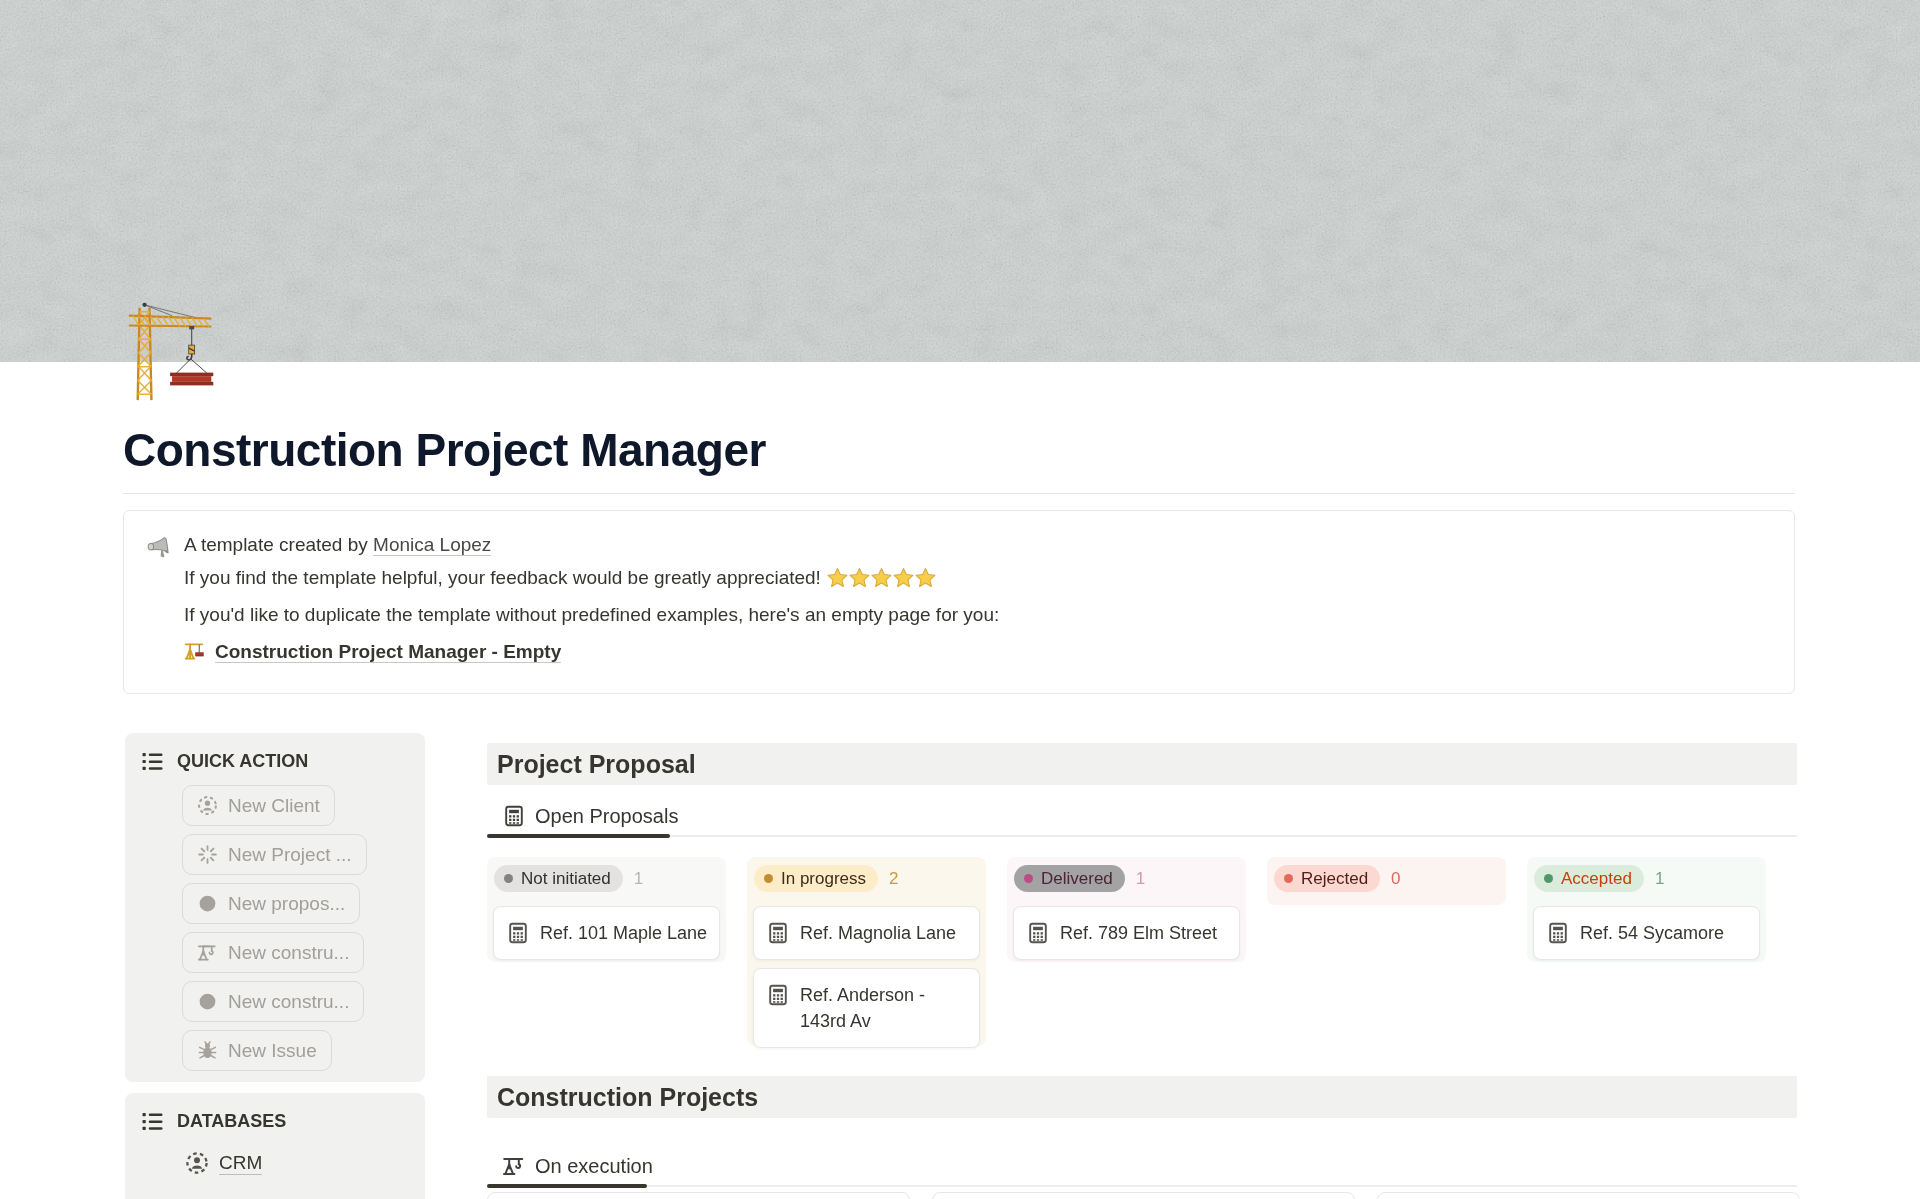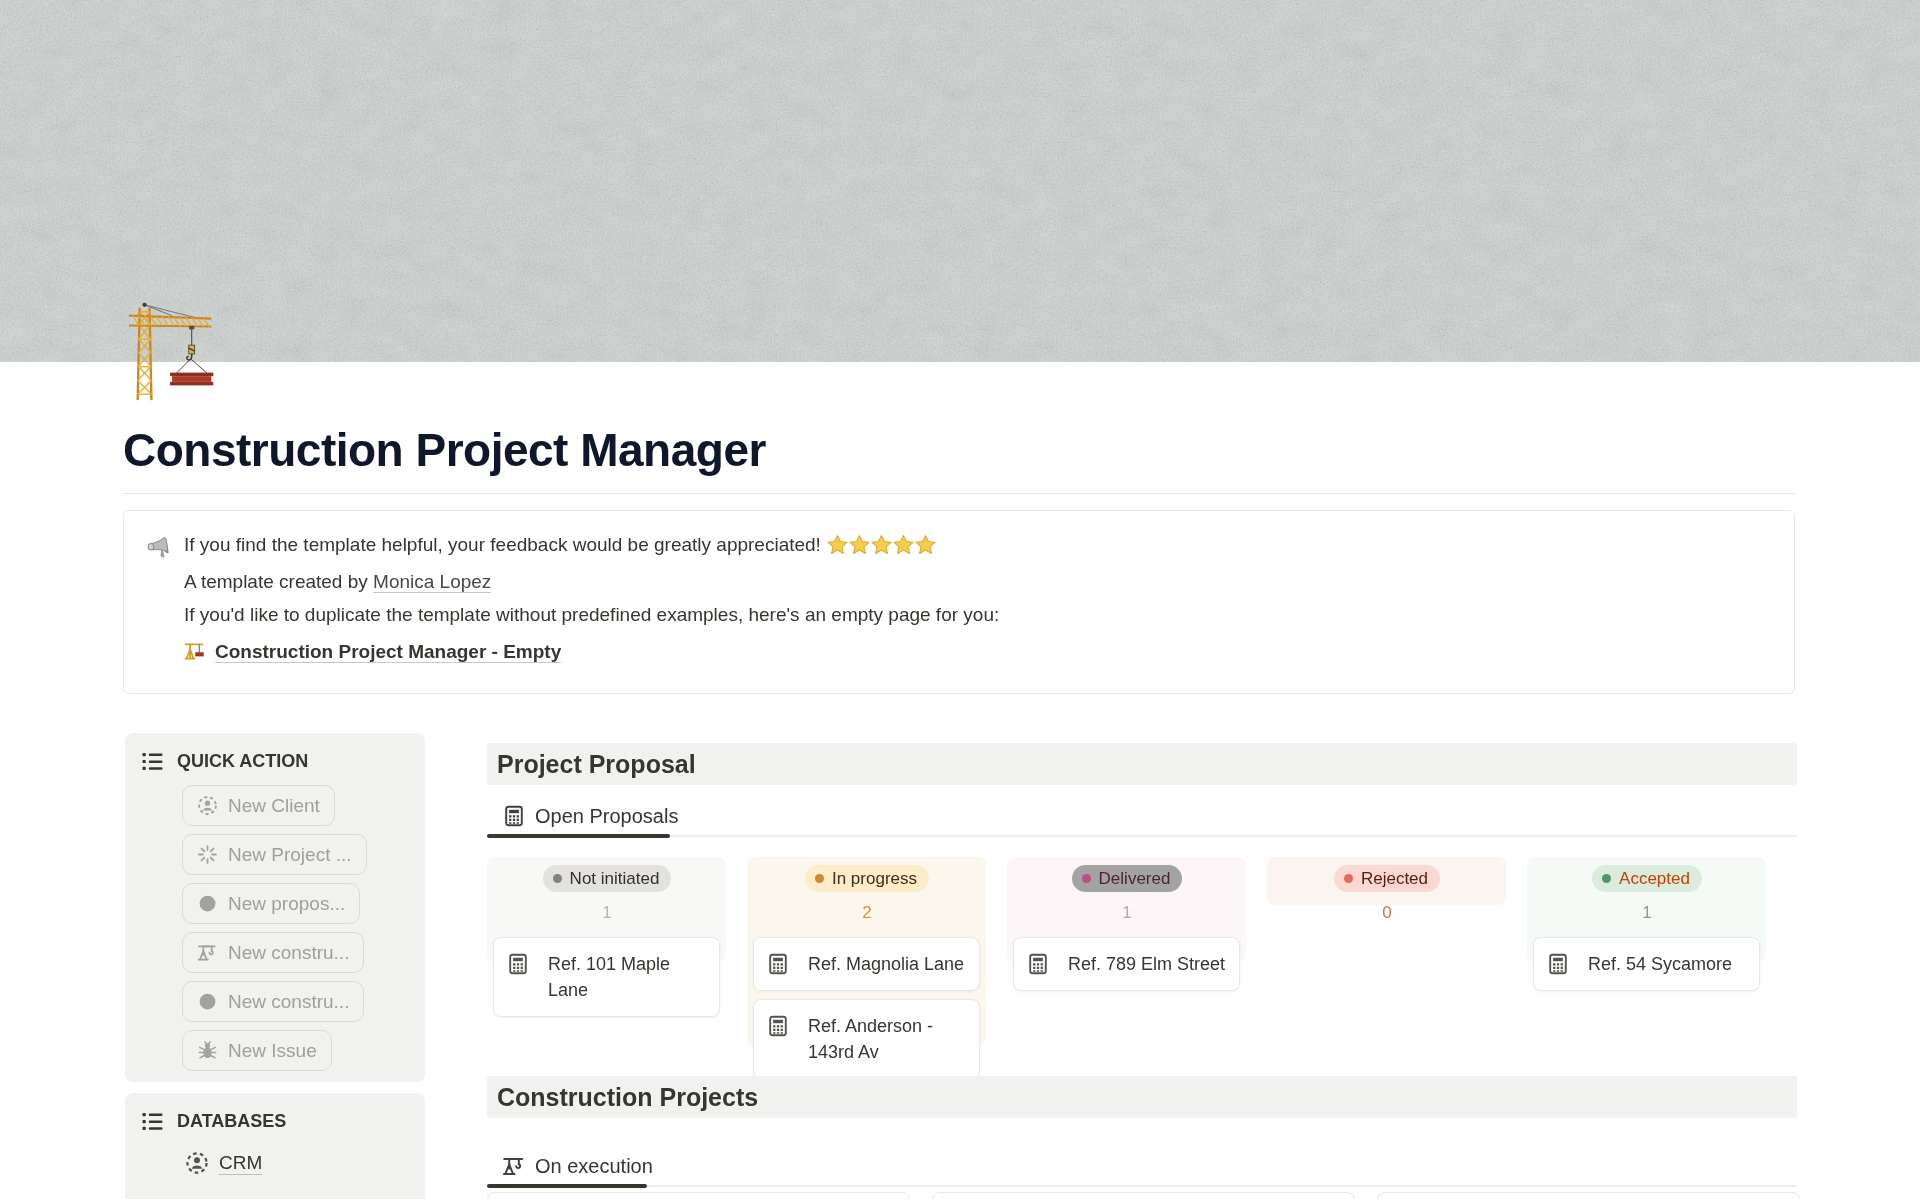--- a/index.html
+++ b/index.html
@@ -55,30 +55,30 @@
 
   
   .board { position:absolute; left:487px; top:857px; display:flex; gap:21px; }
   .col { width:239px; border-radius:8px; padding:6px; }
   .col.h0 { height:48px; } .col.h1 { height:105px; } .col.h2 { height:189px; }
   .col.c-gray   { background:#f8f8f6; }
   .col.c-yellow { background:#fbf7ec; }
   .col.c-pink   { background:#fdf6f9; }
   .col.c-red    { background:#fcf4f1; }
   .col.c-green  { background:#f6faf6; }
-  .pill-row { display:flex; align-items:center; gap:11px; margin:2px 0 0 1px;flex-direction:column; }
+  .pill-row { display:flex; align-items:center; gap:11px; margin:2px 0 0 1px; }
   .pill { display:inline-flex; align-items:center; gap:8px; height:27px; padding:0 12px 0 10px; border-radius:14px; font-size:17px; font-weight:500; cursor:pointer; }
   .pill .dot { width:9px; height:9px; border-radius:50%; flex:none; }
   .count { font-size:17px; }
   .c-gray   .pill { background:#e3e2e0; color:#32302c; } .c-gray   .dot { background:#84827e; } .c-gray   .count { color:#b8b6b3; }
   .c-yellow .pill { background:#fdecc8; color:#402c1b; } .c-yellow .dot { background:#c28e34; } .c-yellow .count { color:#c9983f; }
   .c-pink   .pill { background:#a3a3a3; color:#4c2337; } .c-pink   .dot { background:#bb4d84; } .c-pink   .count { color:#cf9bb5; }
   .c-red    .pill { background:#fbd8d2; color:#521c14; } .c-red    .dot { background:#e2695c; } .c-red    .count { color:#dd685c; }
   .c-green  .pill { background:#dcecdc; color:#c2410c; } .c-green  .dot { background:#50976a; } .c-green  .count { color:#7ba489; }
-  .card { display:flex; gap:18px; margin-top:14px; padding:13px 8px 13px 12px; background:#fff; border:1px solid #e8e7e4; border-radius:8px; box-shadow:0 1px 3px rgba(0,0,0,.05); cursor:pointer; }
+  .card { display:flex; gap:10px; margin-top:14px; padding:13px 8px 13px 12px; background:#fff; border:1px solid #e8e7e4; border-radius:8px; box-shadow:0 1px 3px rgba(0,0,0,.05); cursor:pointer; }
   .card + .card { margin-top:8px; }
   .card svg { width:24px; height:24px; flex:none; margin-top:1px; color:#55534e; }
   .card-title { font-size:18px; font-weight:500; line-height:26px; color:#37352f; }
 
   
   .bottom-row { position:absolute; left:487px; top:1192px; display:flex; gap:22px; }
   .bcard { width:423px; height:60px; background:#fff; border:1px solid #e8e7e4; border-radius:8px; }
 
   .hidden-defs { position:absolute; width:0; height:0; overflow:hidden; }
 </style>
@@ -286,32 +286,32 @@
 
   <h1 class="page-title">Construction Project Manager</h1>
 
   <div class="divider"></div>
 
   <div class="callout">
     <svg class="mega">
         <use href="#i-mega"></use>
       </svg>
     <div class="lines">
+      <div class="row r1"><span>A template created by </span><a class="nlink soft">Monica Lopez</a></div>
       <div class="row"><span>If you find the template helpful, your feedback would be greatly appreciated! </span><span class="stars"><svg>
               <use href="#i-star"></use>
             </svg><svg>
               <use href="#i-star"></use>
             </svg><svg>
               <use href="#i-star"></use>
             </svg><svg>
               <use href="#i-star"></use>
             </svg><svg>
               <use href="#i-star"></use>
             </svg></span></div>
-      <div class="row r1"><span>A template created by </span><a class="nlink soft">Monica Lopez</a></div>
       <div class="row">If you'd like to duplicate the template without predefined examples, here's an empty page for you:</div>
       <div class="row"><svg class="inline-crane">
             <use href="#i-crane-color"></use>
           </svg><a class="nlink" style="font-weight:600;">Construction Project Manager - Empty</a></div>
     </div>
   </div>
 
   <div class="side-box quick">
     <div class="side-head">
       <svg class="i-list">

